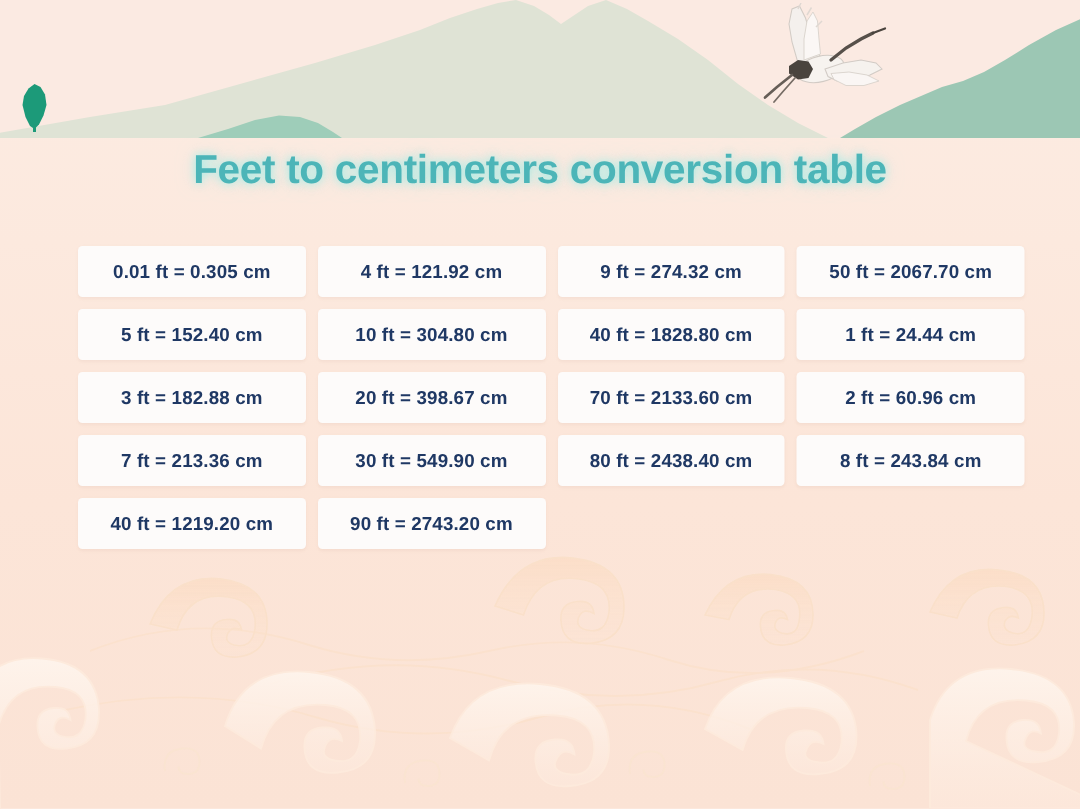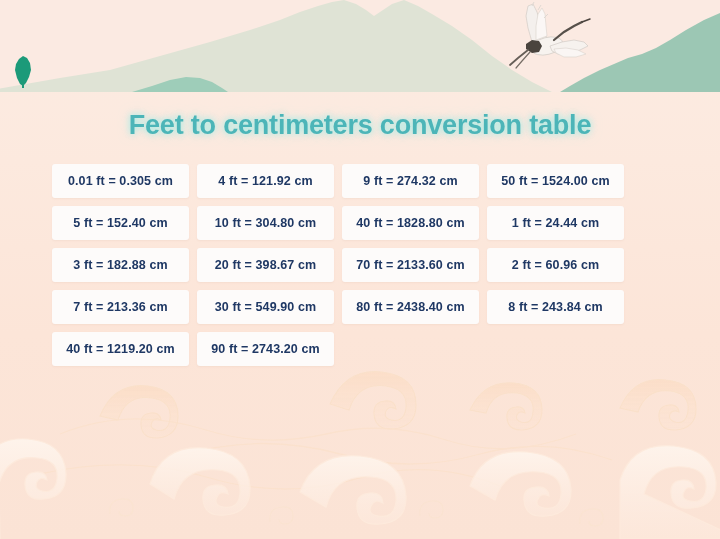--- a/index.html
+++ b/index.html
@@ -61,37 +61,37 @@
     height: 175px;
     overflow: hidden;
     pointer-events: none;
   }
   #clouds svg { display: block; width: 720px; height: 175px; }
 
   
   #title {
     position: absolute;
     left: 0;
-    top: 110px;
+    top: 98px;
     width: 720px;
     text-align: center;
     font-size: 27px;
     font-weight: bold;
     letter-spacing: -0.2px;
     color: #4cb5b8;
     text-shadow: 0 0 6px rgba(150, 235, 230, 0.85),
                  0 0 12px rgba(170, 240, 235, 0.55);
   }
 
   
   #table {
     position: absolute;
     left: 52px;
     top: 164px;
-    width: 572px;
+    width: 631px;
     display: grid;
     grid-template-columns: repeat(4, 1fr);
     grid-auto-rows: 34px;
     column-gap: 8px;
     row-gap: 8px;
     border-radius: 31px;
   }
   .cell {
     background: #fdfbfa;
     border-radius: 3px;
@@ -157,21 +157,21 @@
       </g>
     </svg>
   </div>
 
   <div id="title">Feet to centimeters conversion table</div>
 
   <div id="table">
     <div class="cell">0.01 ft = 0.305 cm</div>
     <div class="cell">4 ft = 121.92 cm</div>
     <div class="cell">9 ft = 274.32 cm</div>
-    <div class="cell">50 ft = 1524.00 cm</div>
+    <div class="cell">50 ft = 2067.70 cm</div>
 
     <div class="cell">5 ft = 152.40 cm</div>
     <div class="cell">10 ft = 304.80 cm</div>
     <div class="cell">40 ft = 1828.80 cm</div>
 
     <div class="cell">1 ft = 24.44 cm</div>
     <div class="cell">3 ft = 182.88 cm</div>
     <div class="cell">20 ft = 398.67 cm</div>
     <div class="cell">70 ft = 2133.60 cm</div>
 

